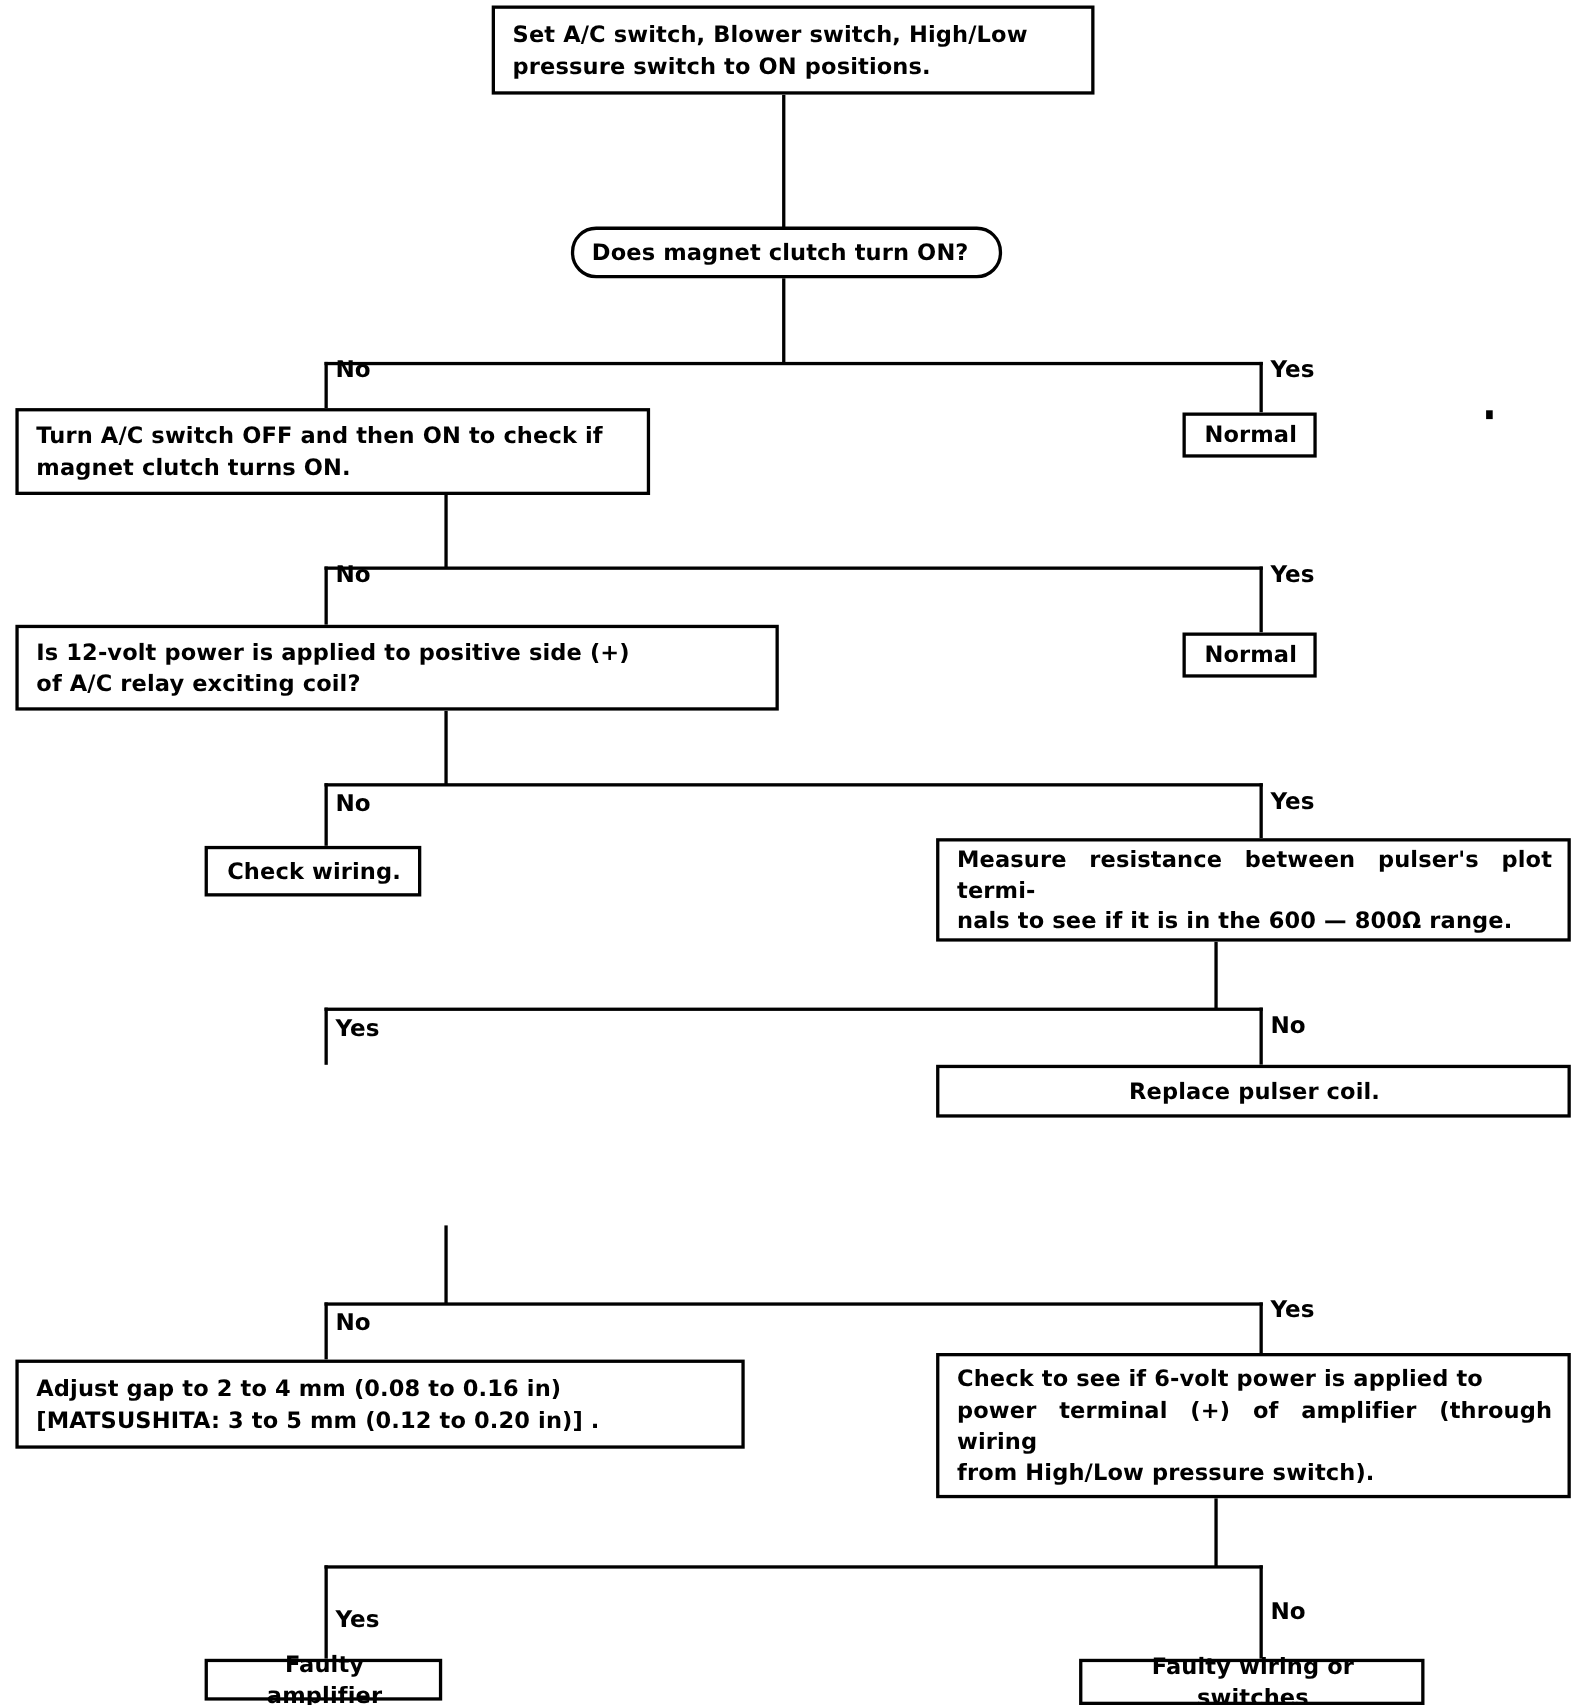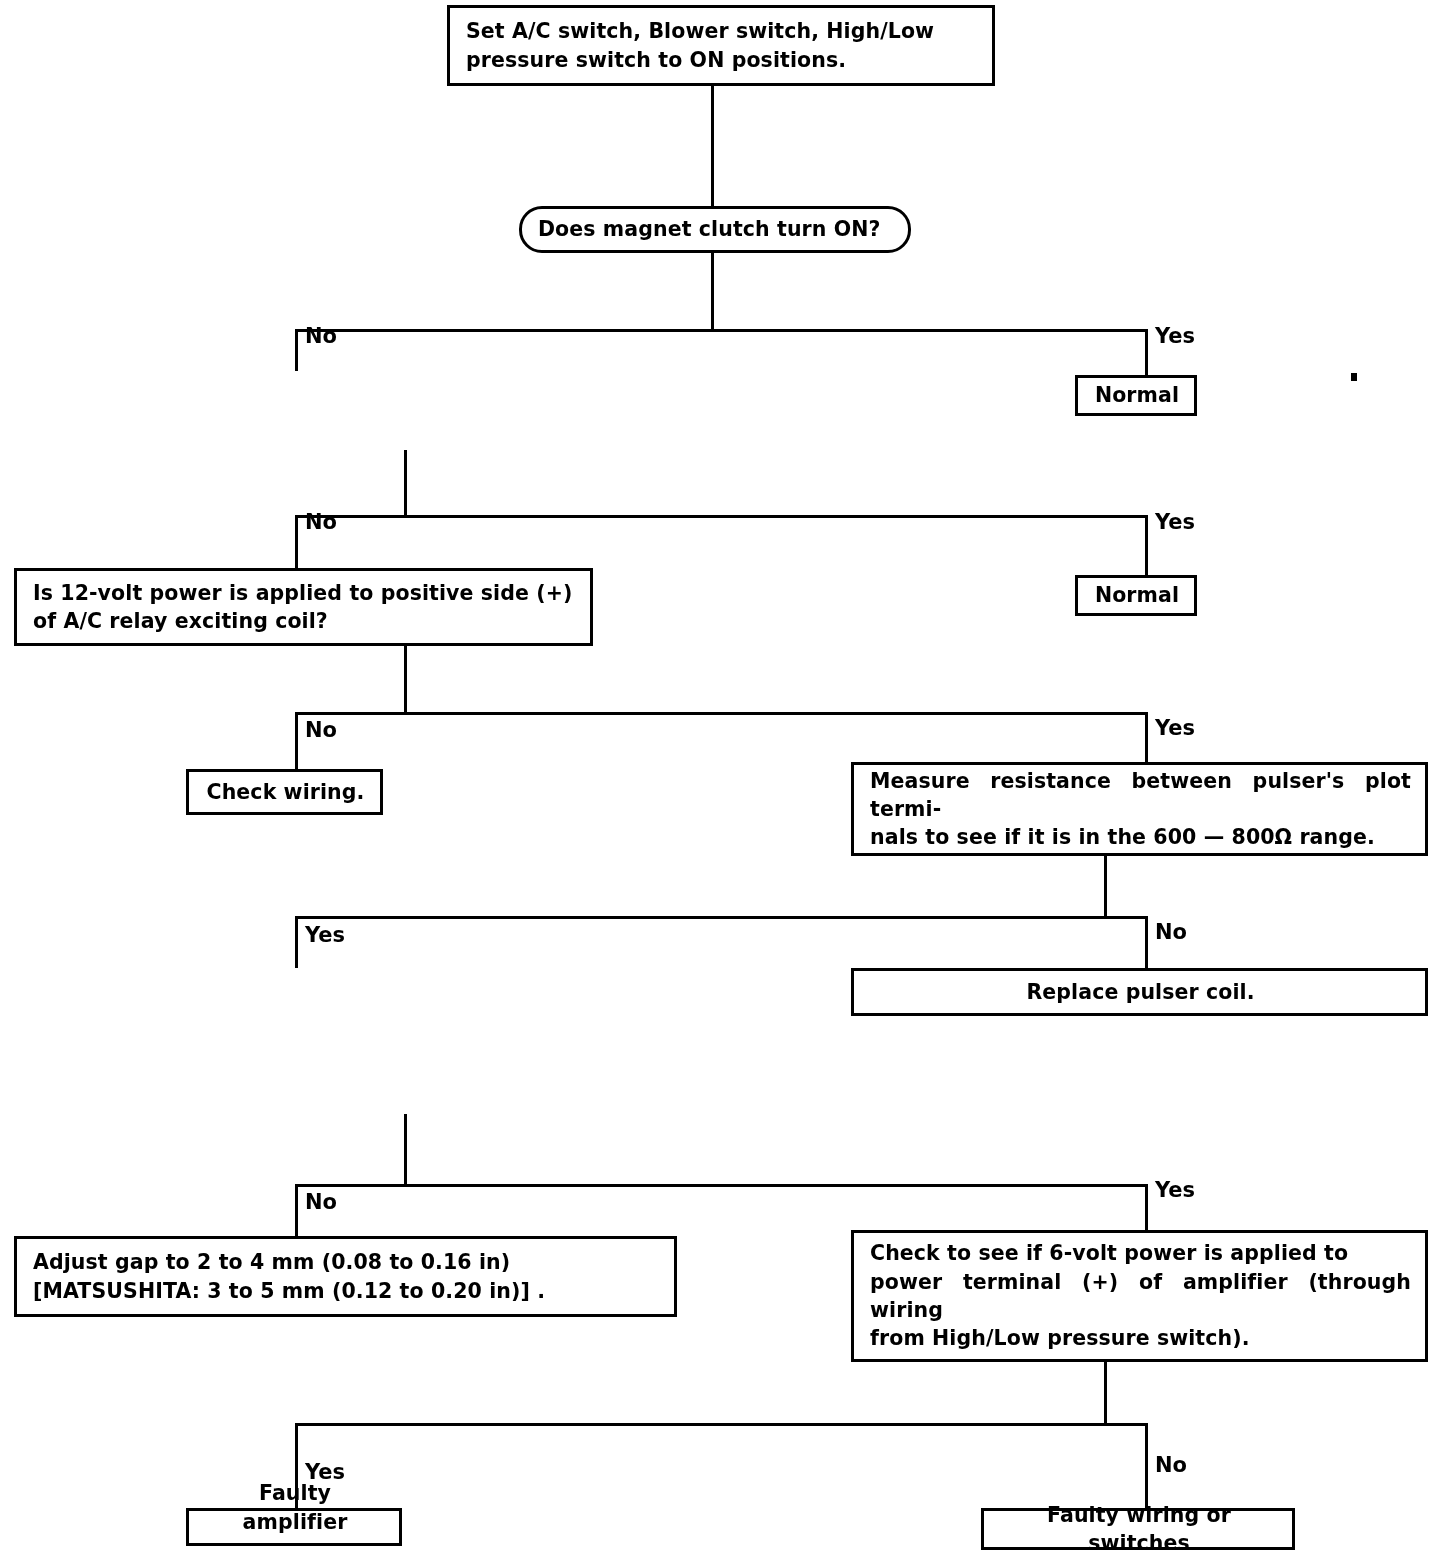--- a/index.html
+++ b/index.html
@@ -111,26 +111,30 @@
   </div>
 
   <div class="node pad" style="left:519px; top:206px; width:392px; height:47px;border-radius:23px;">
     <span class="txt">Does magnet clutch turn ON?</span>
   </div>
 
   <div class="node pad center" style="left:1075px; top:375px; width:122px; height:41px;">
     <span class="txt">Normal</span>
   </div>
 
+  <div class="node pad just" style="left:14px; top:371px; width:577px; height:79px;">
+    <span class="txt">Turn A/C switch OFF and then ON to check if
+magnet clutch turns ON.</span>
+  </div>
 
   <div class="node pad center" style="left:1075px; top:575px; width:122px; height:41px;">
     <span class="txt">Normal</span>
   </div>
 
-  <div class="node pad just" style="left:14px; top:568px; width:579px; height:78px;">
+  <div class="node pad just" style="left:14px; top:568px; width:694px; height:78px;">
     <span class="txt">Is 12-volt power is applied to positive side (+)
 of A/C relay exciting coil?</span>
   </div>
 
   <div class="node pad center" style="left:186px; top:769px; width:197px; height:46px;">
     <span class="txt">Check wiring.</span>
   </div>
 
   <div class="node pad just" style="left:851px; top:762px; width:577px; height:94px;">
     <span class="txt">Measure resistance between pulser's plot termi-
@@ -146,21 +150,21 @@
     <span class="txt">Adjust gap to 2 to 4 mm (0.08 to 0.16 in)
 [MATSUSHITA: 3 to 5 mm (0.12 to 0.20 in)] .</span>
   </div>
 
   <div class="node pad just" style="left:851px; top:1230px; width:577px; height:132px;">
     <span class="txt">Check to see if 6-volt power is applied to
 power terminal (+) of amplifier (through wiring
 from High/Low pressure switch).</span>
   </div>
 
-  <div class="node pad center" style="left:186px; top:1508px; width:216px; height:38px;align-items:flex-end;">
+  <div class="node pad center" style="left:186px; top:1508px; width:216px; height:38px;">
     <span class="txt">Faulty amplifier</span>
   </div>
 
   <div class="node pad center" style="left:981px; top:1508px; width:314px; height:42px;">
     <span class="txt">Faulty wiring or switches</span>
   </div>
 
   <div class="lbl" style="left:305px; top:326px;">No</div>
   <div class="lbl" style="left:1155px; top:326px;">Yes</div>
 

